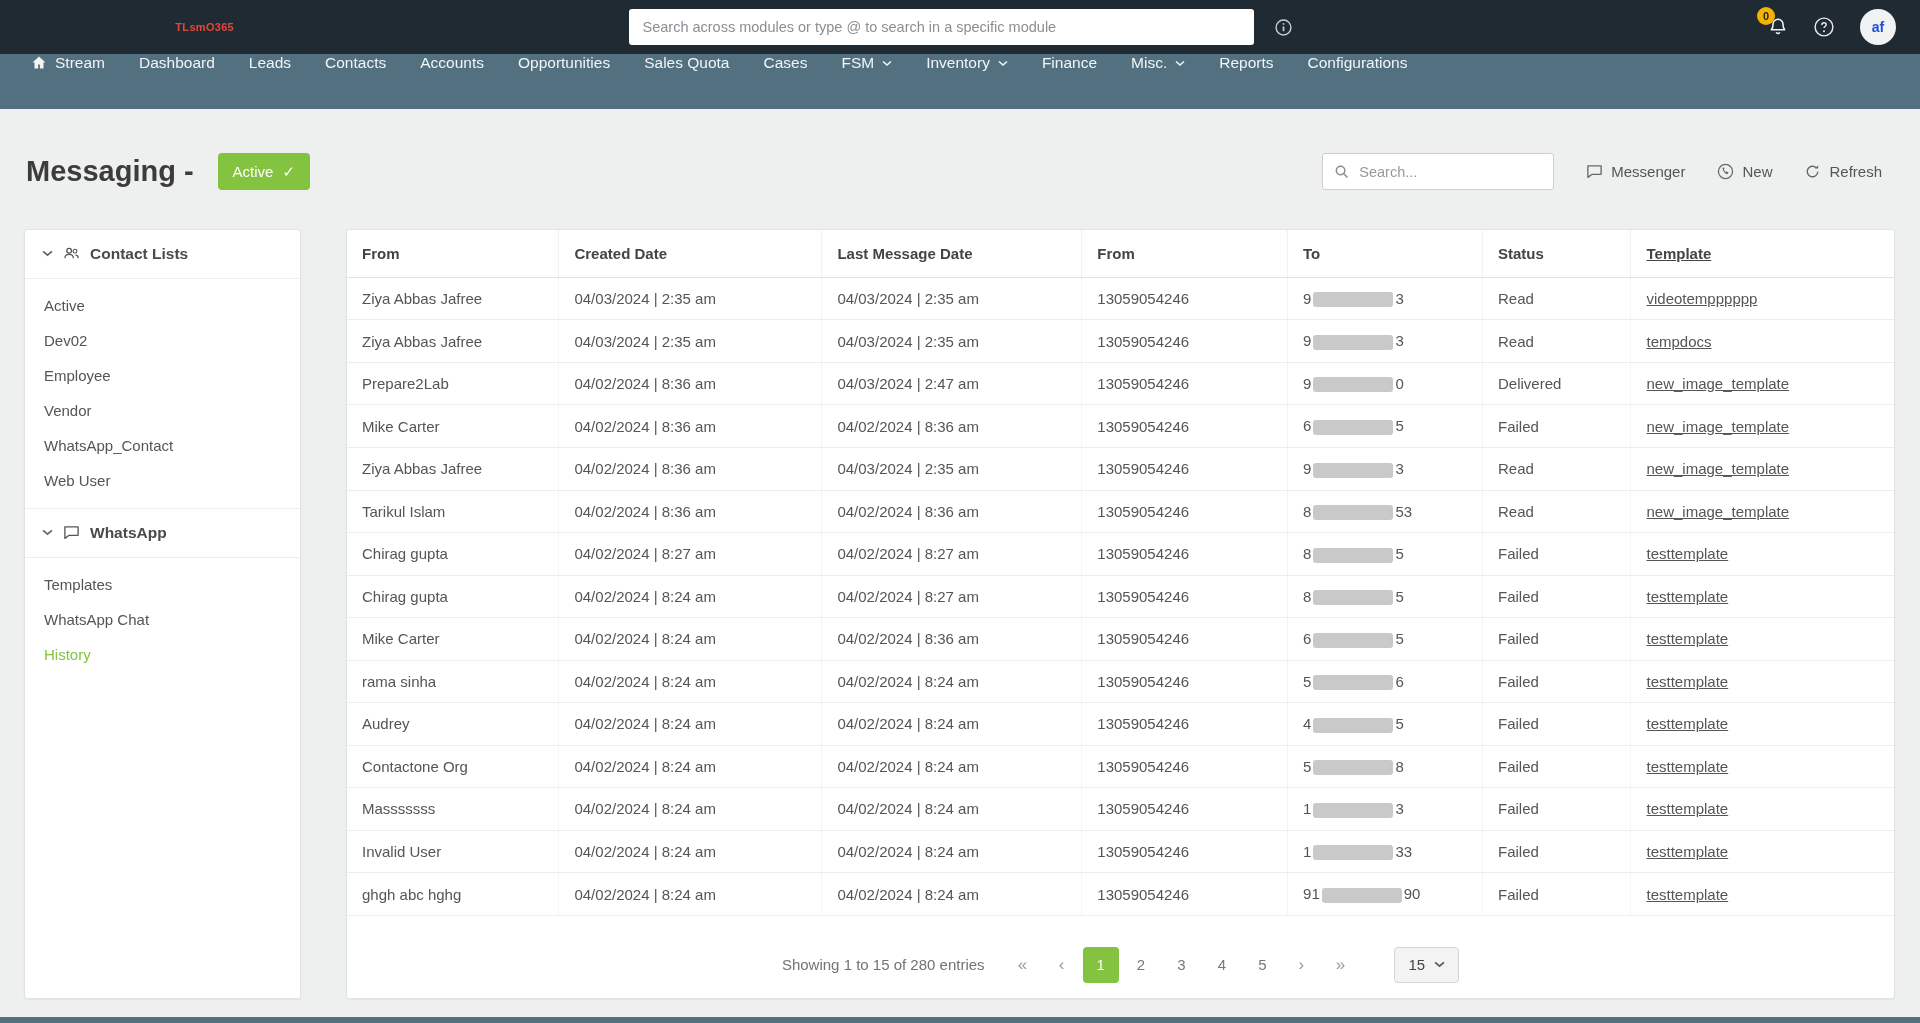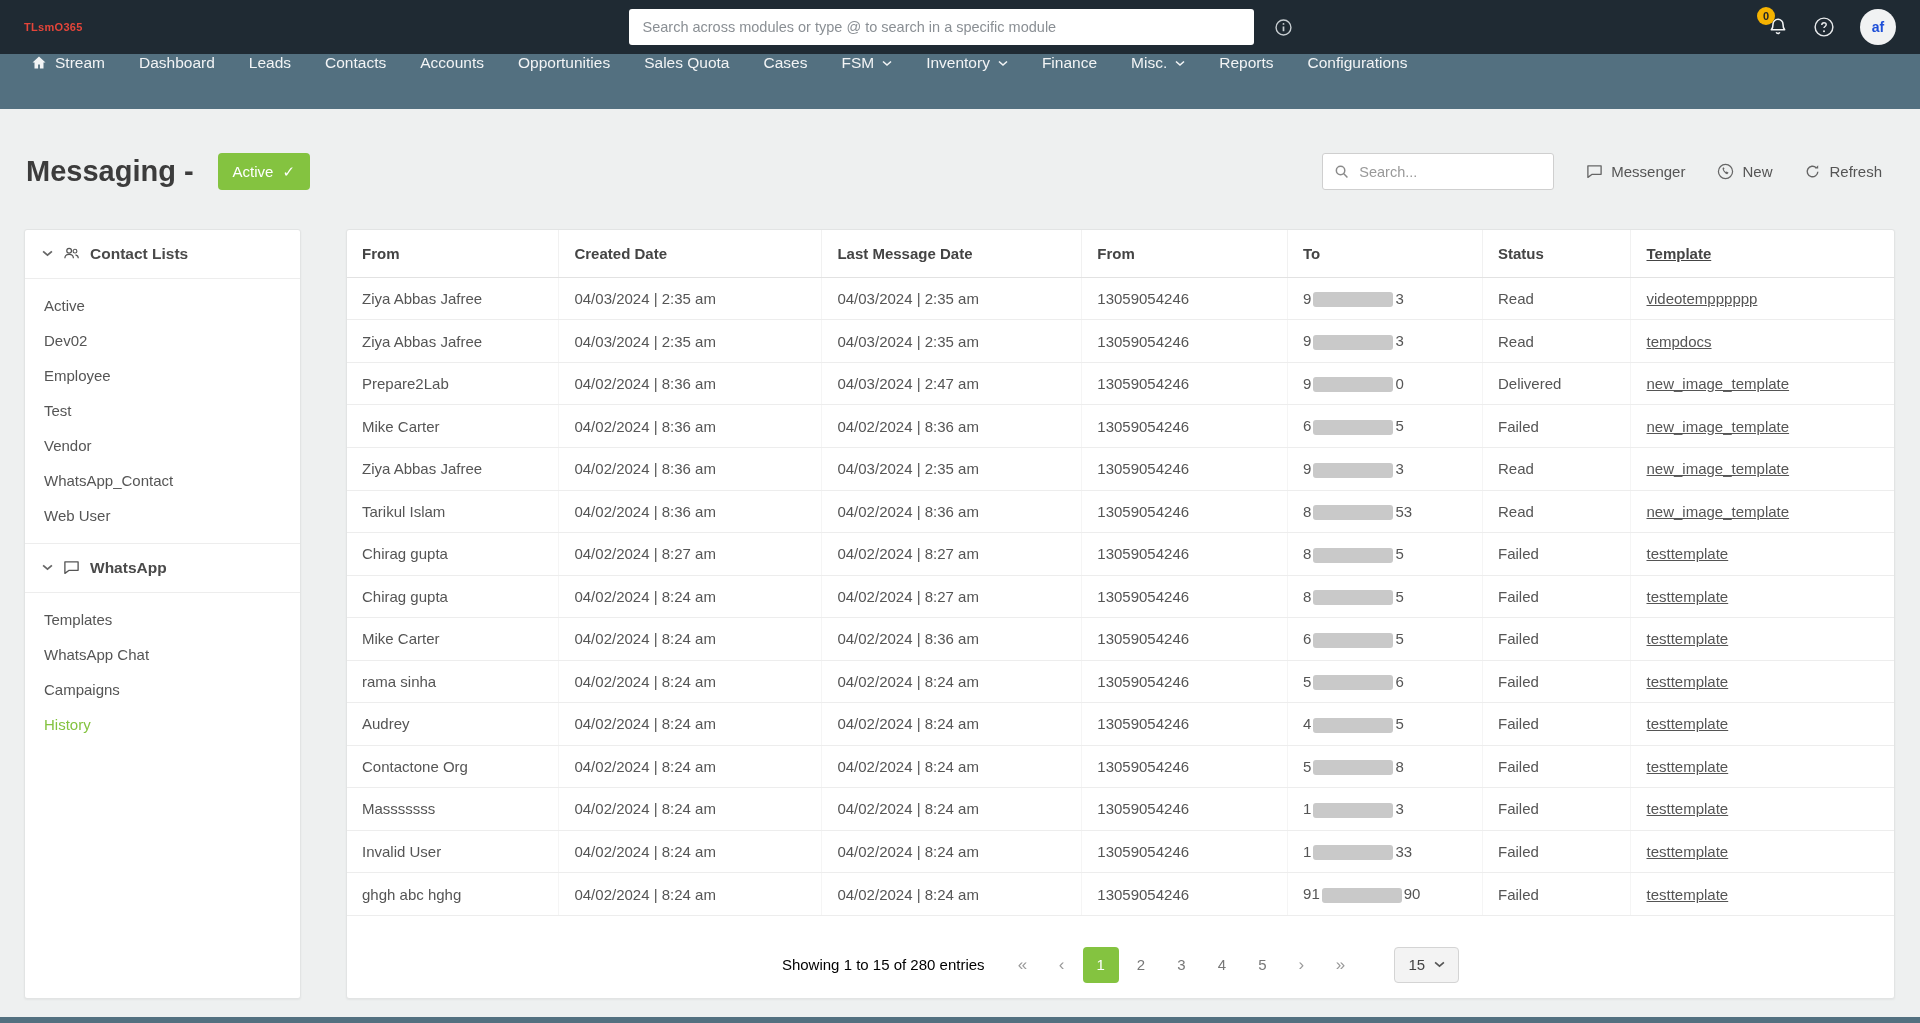--- a/index.html
+++ b/index.html
@@ -6,21 +6,21 @@
   html, body { margin: 0; padding: 0; }
   body {
     font-family: "Liberation Sans", sans-serif;
     background: #eef0f0;
     color: #444;
   }
   .page { width: 1920px; height: 1023px; display: flex; flex-direction: column; overflow: hidden; background: #eef0f0; }
 
   
   .topbar { height: 54px; background: #1f2a33; display: flex; align-items: center; padding: 0 24px; flex: none; }
-  .logo { width: 210px; color: #e4453a; font-size: 11px; font-weight: bold; letter-spacing: .3px; }
+  .logo { width: 210px; color: #e4453a; font-size: 11px; font-weight: bold; letter-spacing: .3px; text-align: right; }
   .topsearch-wrap { flex: 1; display: flex; justify-content: center; align-items: center; gap: 21px; }
   .topsearch-wrap input { width: 625px; height: 36px; border: none; border-radius: 3px; padding: 0 14px; font-size: 14.5px; color: #333; background: #fff; outline: none; font-family: "Liberation Sans", sans-serif; }
   .topsearch-wrap input::placeholder { color: #8a8f94; }
   .info-icon { color: #c7cdd1; display: flex; }
   .top-icons { width: 210px; display: flex; align-items: center; justify-content: flex-end; gap: 26px; }
   .bell-wrap { position: relative; color: #f2f4f5; display: flex; cursor: pointer; }
   .badge { position: absolute; top: -10px; left: -11px; background: #f5b301; color: #23272a; min-width: 18px; height: 18px; border-radius: 50%; font-size: 11px; font-weight: bold; display: flex; align-items: center; justify-content: center; padding: 0 3px; }
   .help-wrap { color: #e8eaec; display: flex; cursor: pointer; }
   .avatar { width: 36px; height: 36px; border-radius: 50%; background: #f1f2f3; color: #1d4ed8; font-weight: bold; font-size: 14px; display: flex; align-items: center; justify-content: center; cursor: pointer; }
 
@@ -62,21 +62,21 @@
   col.c1 { width: 13.7%; } col.c2 { width: 17%; } col.c3 { width: 16.8%; }
   col.c4 { width: 13.3%; } col.c5 { width: 12.6%; } col.c6 { width: 9.6%; } col.c7 { width: 17%; }
   thead th { text-align: left; padding: 15px 15px; color: #444; font-weight: bold; font-size: 15px; border-bottom: 1px solid #e2e2e2; border-right: 1px solid #f1f1f1; overflow: hidden; white-space: nowrap; }
   tbody td { padding: 12px 15px; color: #555; border-bottom: 1px solid #ededed; border-right: 1px solid #f5f5f5; overflow: hidden; white-space: nowrap; }
   thead th:last-child, tbody td:last-child { border-right: none; text-decoration: underline; }
   tbody tr { cursor: pointer; }
   .redacted { display: inline-block; width: 80px; height: 15px; background: #c9c9c9; border-radius: 3px; vertical-align: middle; margin: 0 2px; }
 
   
   .table-footer { margin-top: auto; display: flex; align-items: center; justify-content: center; gap: 20px; padding: 12px 0 15px 0; }
-  .showing { color: #000000; font-size: 15px; }
+  .showing { color: #737373; font-size: 15px; }
   .pager { display: flex; align-items: center; gap: 3px; }
   .page-btn { min-width: 36px; height: 36px; border: none; background: none; color: #777; font-size: 15px; border-radius: 4px; cursor: pointer; font-family: "Liberation Sans", sans-serif; }
   .page-btn.arrow { color: #9a9a9a; font-size: 17px; }
   .page-btn.active { background: #84c340; color: #fff; }
   .page-size { display: flex; align-items: center; gap: 9px; background: #f3f3f3; border: 1px solid #d4d4d4; border-radius: 4px; height: 36px; padding: 0 13px; font-size: 15px; color: #444; cursor: pointer; margin-left: 16px; font-family: "Liberation Sans", sans-serif; }
   .page-size .icon { display: flex; color: #555; }
 
   
   .footer-bar { height: 12px; background: #537080; flex: none; }
 </style>
@@ -292,23 +292,20 @@
             </li>
 
   <li>
               <a>Dev02</a>
             </li>
 
   <li>
               <a>Employee</a>
             </li>
 
-  <li>
-              <a>Test</a>
-            </li>
 
   <li>
               <a>Vendor</a>
             </li>
 
   <li>
               <a>WhatsApp_Contact</a>
             </li>
 
   <li>
@@ -334,23 +331,20 @@
     </div>
     <ul class="sidebar-list">
   <li>
               <a>Templates</a>
             </li>
 
   <li>
               <a>WhatsApp Chat</a>
             </li>
 
-  <li>
-              <a>Campaigns</a>
-            </li>
 
   <li>
               <a class="active">History</a>
             </li>
 </ul>
   </div>
 </aside>
 
     <section class="card main-card">
       <table>

